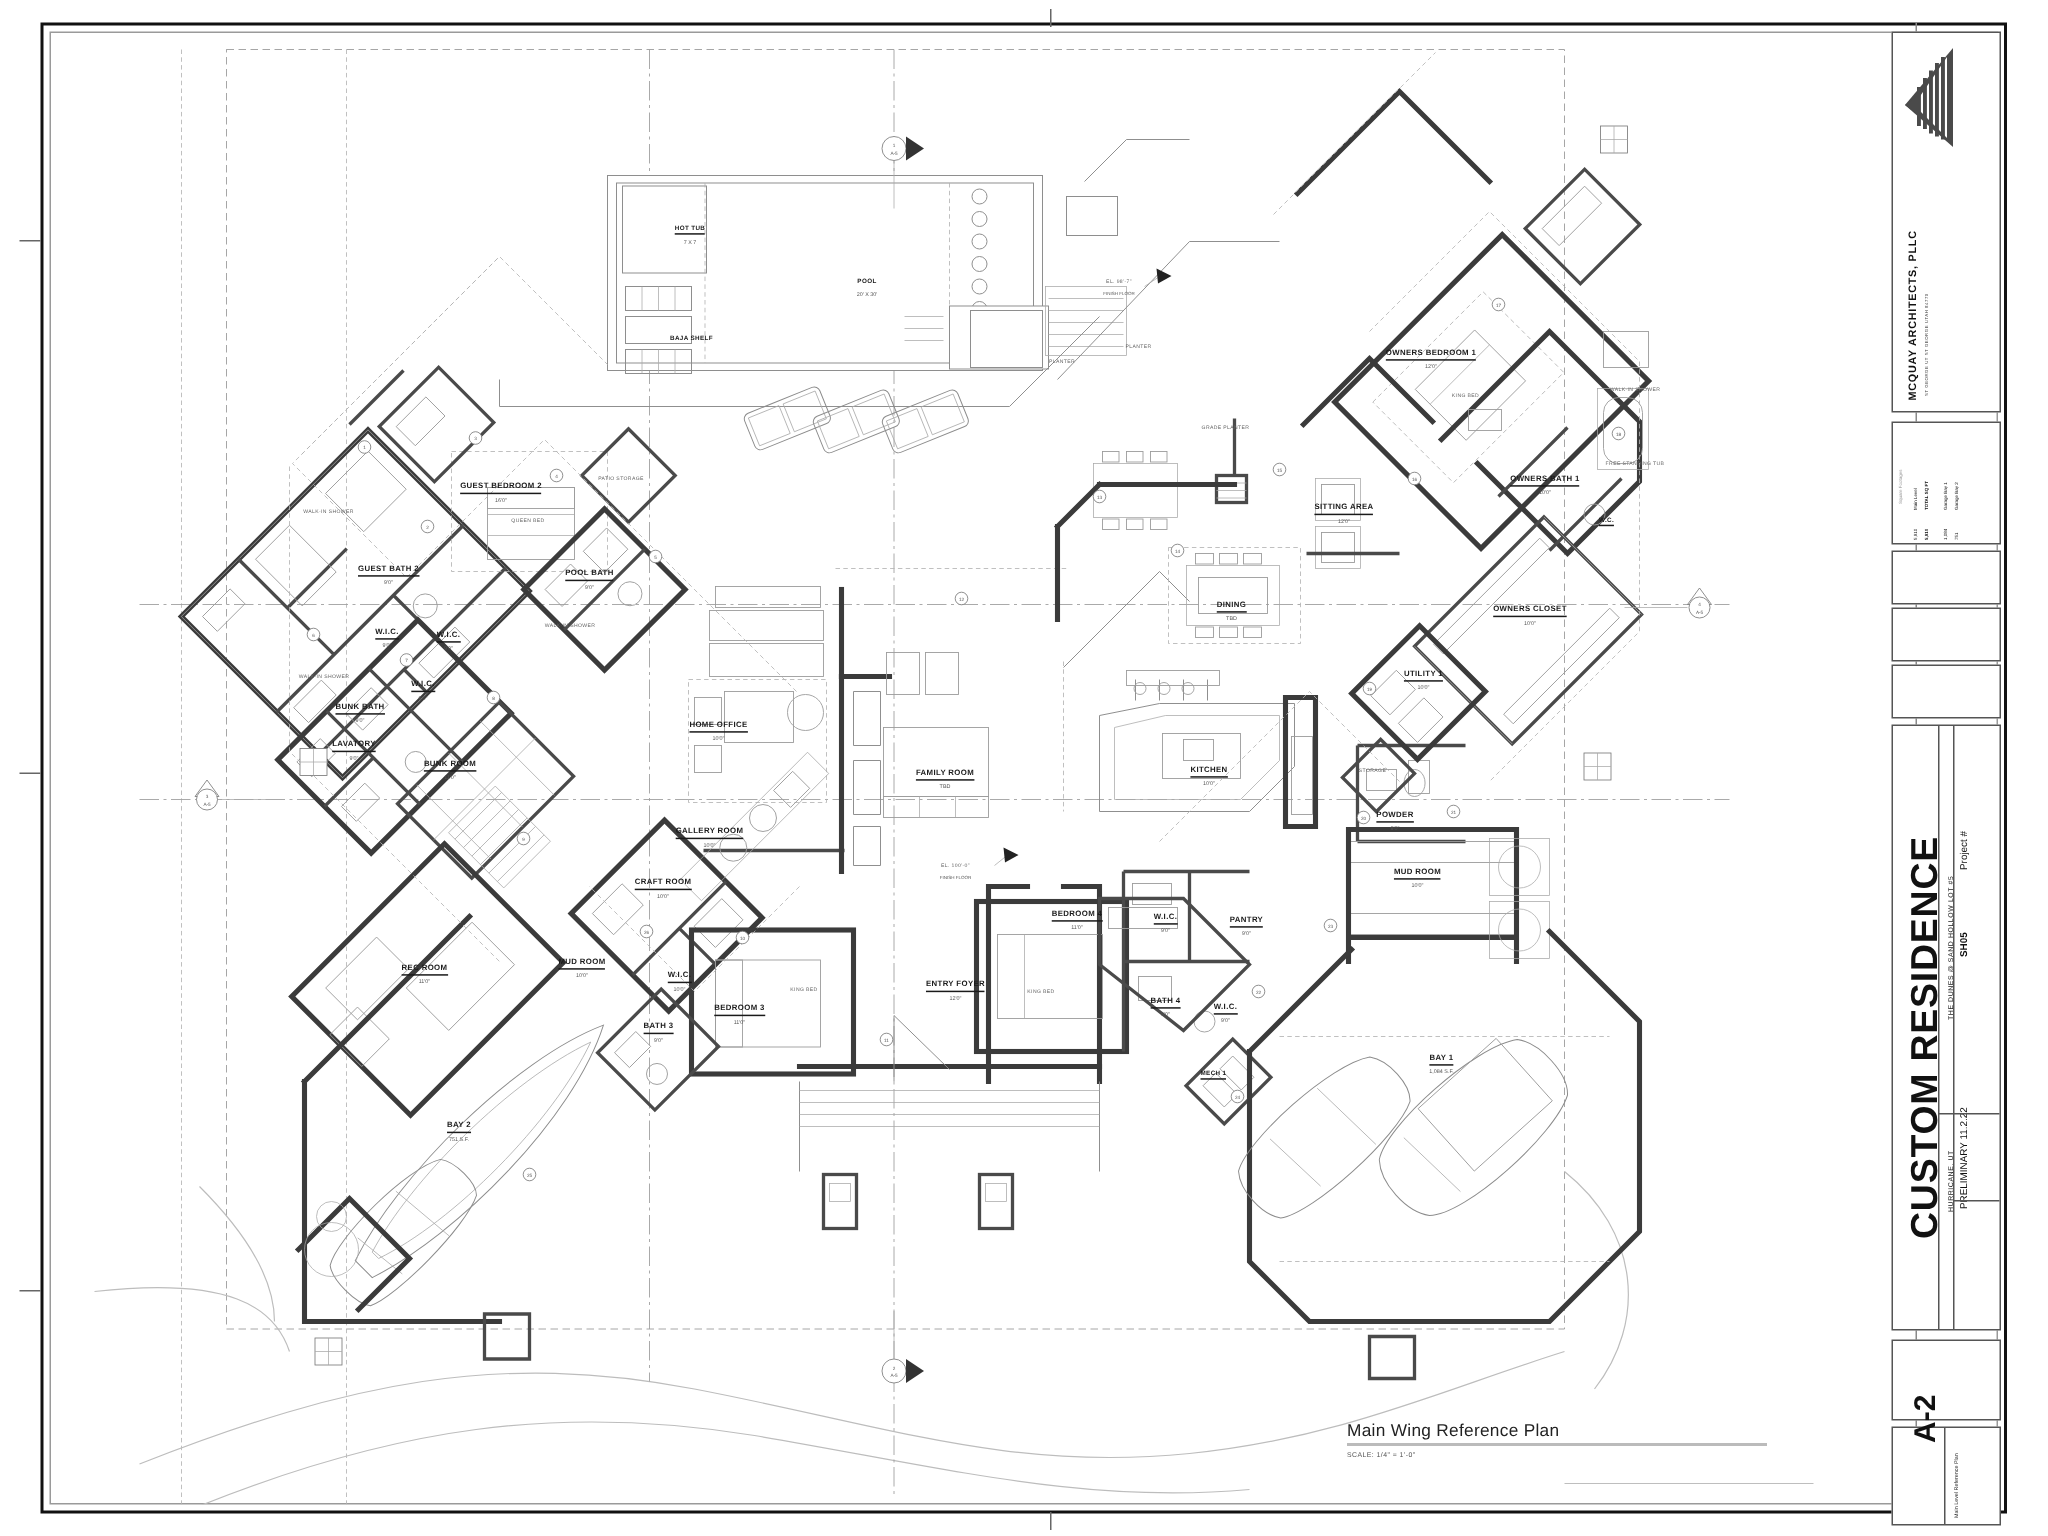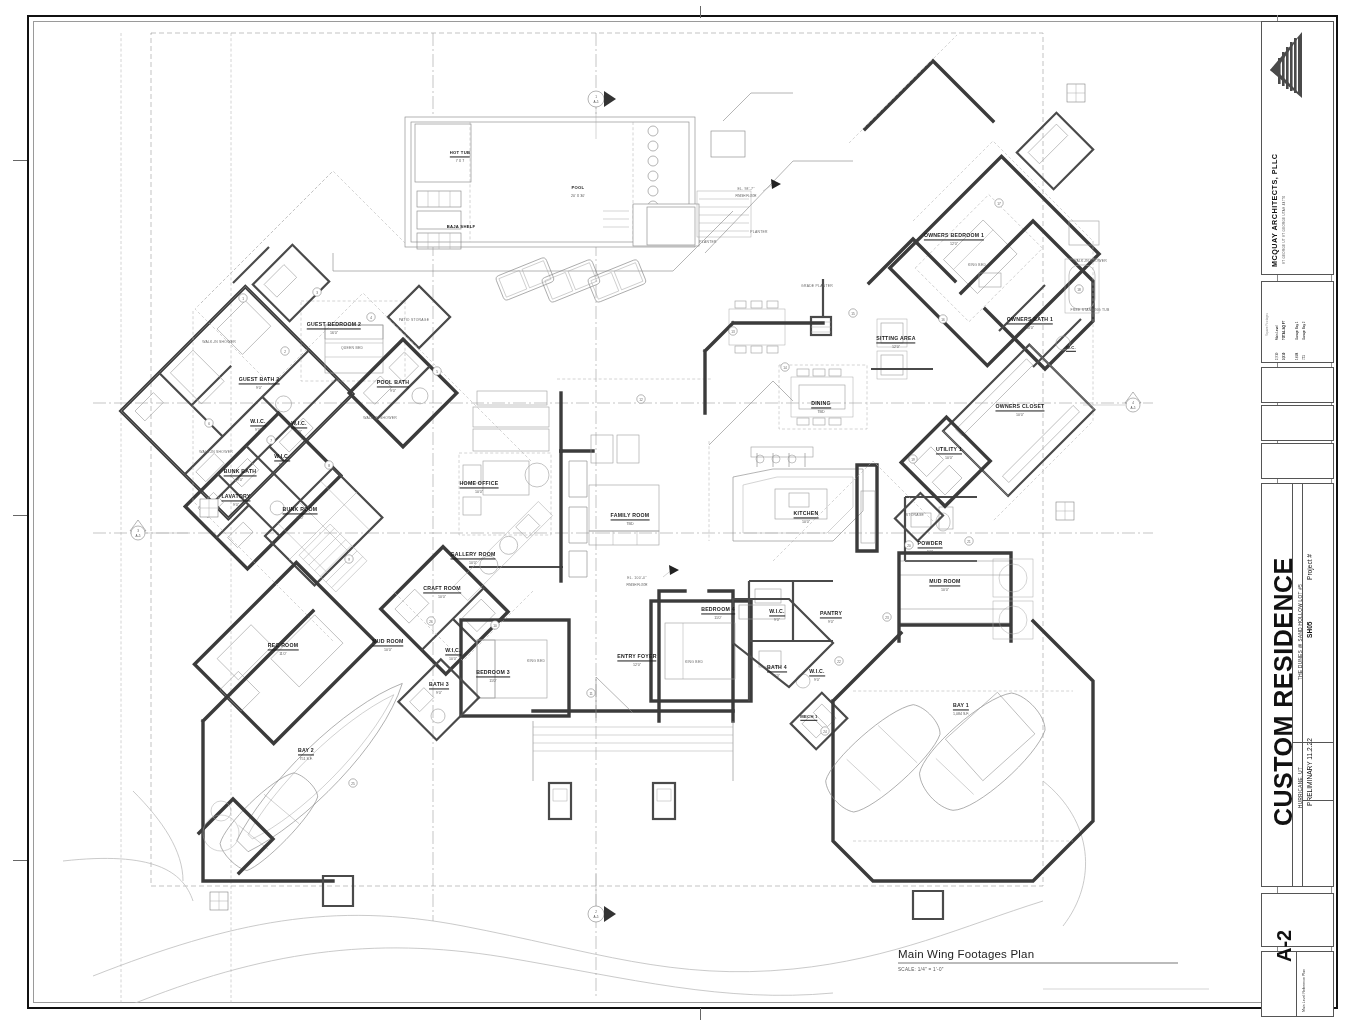--- a/index.html
+++ b/index.html
@@ -676,21 +676,21 @@
         <div class="rlabel xs" style="left: 944px; top: 240px;"><span class="nm">KING BED</span></div>
         <div class="rlabel xs" style="left: 503px; top: 636px;"><span class="nm">KING BED</span></div>
         <div class="rlabel xs" style="left: 661px; top: 637px;"><span class="nm">KING BED</span></div>
         <div class="rlabel xs" style="left: 882px; top: 490px;"><span class="nm">STORAGE</span></div>
         <div class="rlabel xs" style="left: 604px; top: 555px;"><span class="nm">EL. 100'-0"</span><span class="sz">FINISH FLOOR</span></div>
         <div class="rlabel xs" style="left: 319px; top: 323px;"><span class="nm">QUEEN BED</span></div>
       </div>
   </div>
 
   <div class="dwg-title">
-    <div class="t">Main Wing Footages Plan</div>
+    <div class="t">Main Wing Reference Plan</div>
     <div class="rule"></div>
     <div class="s">SCALE:  1/4" = 1'-0"</div>
   </div>
 
   <div class="tb">
     <div class="tb-seam"></div>
 
     <div class="tb-box" id="logo-box">
       <div class="logo-wrap">
         <svg width="36" height="70" viewBox="0 0 36 70">

